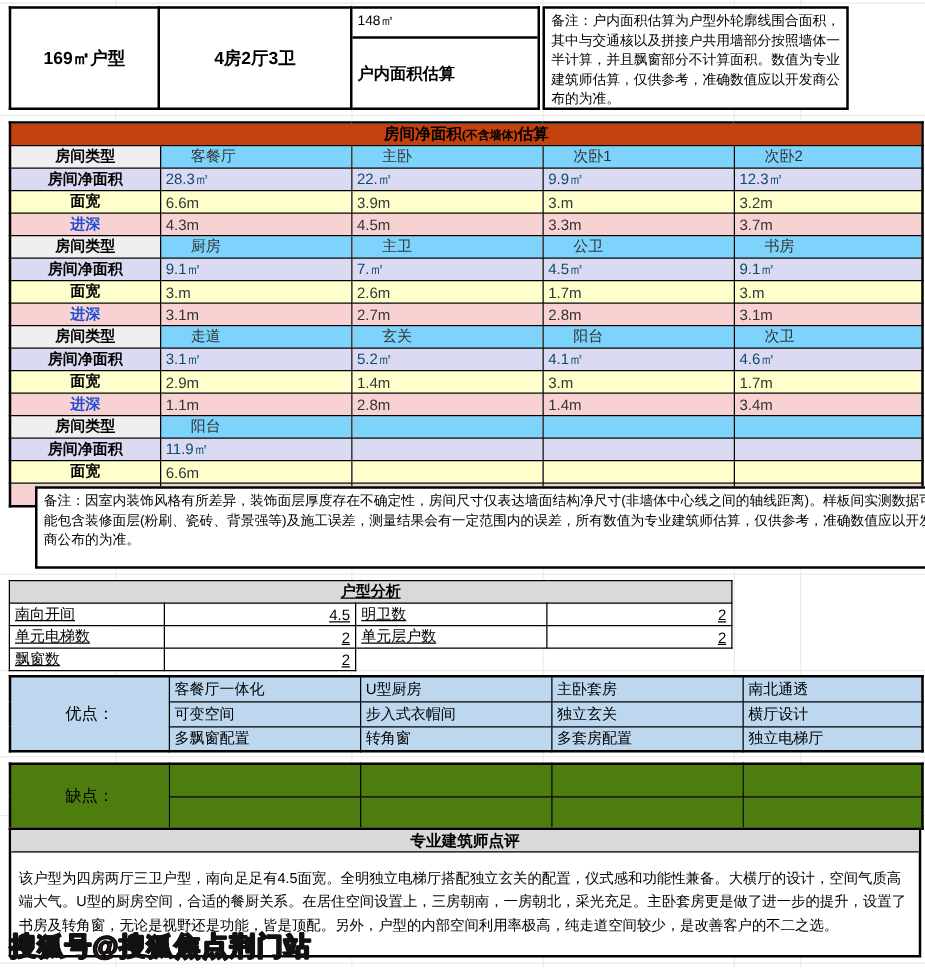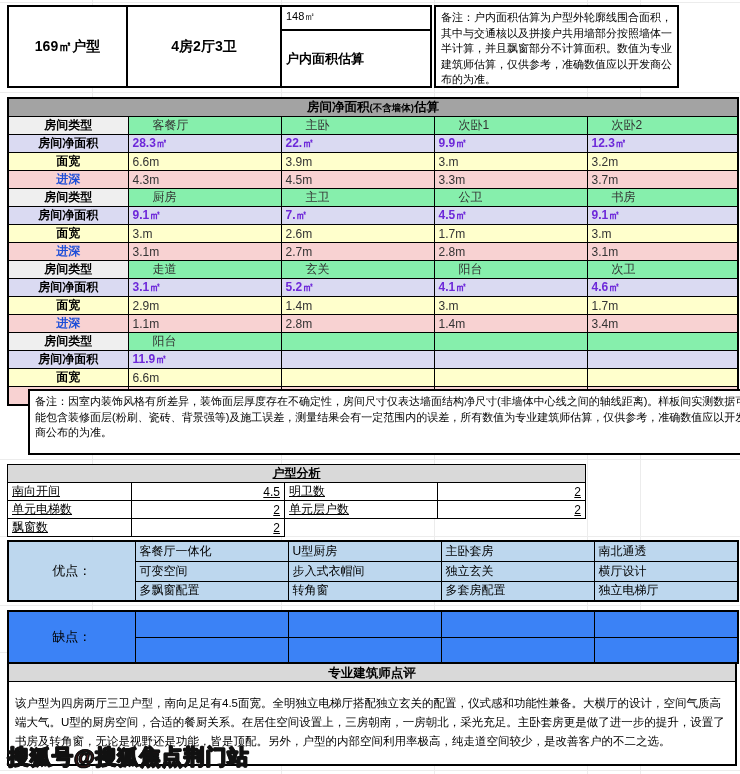--- a/index.html
+++ b/index.html
@@ -25,26 +25,26 @@
   .split-bottom { height:55px; font-weight:bold; font-size:13px; padding:0 4px; display:flex; align-items:center; }
   .notebox {
     border: 2px solid #000; background:#fff;
     font-size: 11px; line-height: 15.5px; padding: 3px 5px 2px 5px;
     text-align: justify;
   }
 
   
   table.roomtable { border-collapse: collapse; table-layout: fixed; width:730px; background:#fff; border:2px solid #000; }
   table.roomtable td { border:1px solid #000; height:17px; font-size:12px; padding:0 4px; overflow:hidden; white-space:nowrap; }
-  table.roomtable td.hdr { background:#a3a3a3; text-align:center; font-weight:bold; font-size:12.5px; }
+  table.roomtable td.hdr { background:#c2410c; text-align:center; font-weight:bold; font-size:12.5px; }
   table.roomtable td.hdr small { font-size:9.5px; font-weight:bold; }
   table.roomtable td.lbl { text-align:center; font-weight:bold; padding:0; }
-  tr.r-type td { background:#86efac; color:#333;padding-left:24px; }
+  tr.r-type td { background:#7dd3fc; color:#333;padding-left:24px; }
   tr.r-type td.lbl { background:#efefef; color:#000;margin-top:34px; }
-  tr.r-area td { background:#dadaf2; color:#6d28d9;font-weight:bold; }
+  tr.r-area td { background:#dadaf2; color:#0c4a6e; }
   tr.r-area td.lbl { color:#000; }
   tr.r-width td { background:#ffffcc; color:#333; }
   tr.r-width td.lbl { color:#000; }
   tr.r-depth td { background:#f8d2d2; color:#333; }
   tr.r-depth td.lbl { color:#1d4ed8; }
 
   .notebox2 {
     border: 2px solid #000; background:#fff;
     font-size: 11px; line-height: 15.5px; padding: 3px 5px;
     text-align: left;
@@ -54,21 +54,21 @@
   table.analysis { border-collapse: collapse; table-layout: fixed; }
   table.analysis td { border:1px solid #000; height:17px; font-size:12px; padding:0 4px; background:#fff;text-decoration:underline; }
   table.analysis td.a-hdr { background:#d9d9d9; text-align:center; font-weight:bold; height:18px; border:1.5px solid #000; }
   table.analysis td.a-val { text-align:right; }
   table.analysis td.ghost { border:none; background:transparent; }
 
   
   table.pc { border-collapse: collapse; table-layout: fixed; width:730px; border:2px solid #000; }
   table.pc td { border:1px solid #000; font-size:12px; padding:0 4px; }
   table.pros td { background:#bdd7ee; height:20px; }
-  table.cons td { background:#3b82f6; height:18px; }
+  table.cons td { background:#4d7c0f; height:18px; }
   table.pc td.pc-lbl { text-align:center; font-size:13px; padding:16px; }
 
   
   .reviewbox { border:2px solid #000; background:#fff; }
   .review-hdr { height:18px; background:#d9d9d9; border-bottom:1.5px solid #000; text-align:center; font-weight:bold; font-size:12.5px; line-height:18px; }
   .review-body { padding:12px 6px 2px 6px; font-size:11.5px; line-height:19px; text-align:left; }
 
   
   .watermark {
     position:absolute; z-index:3;

